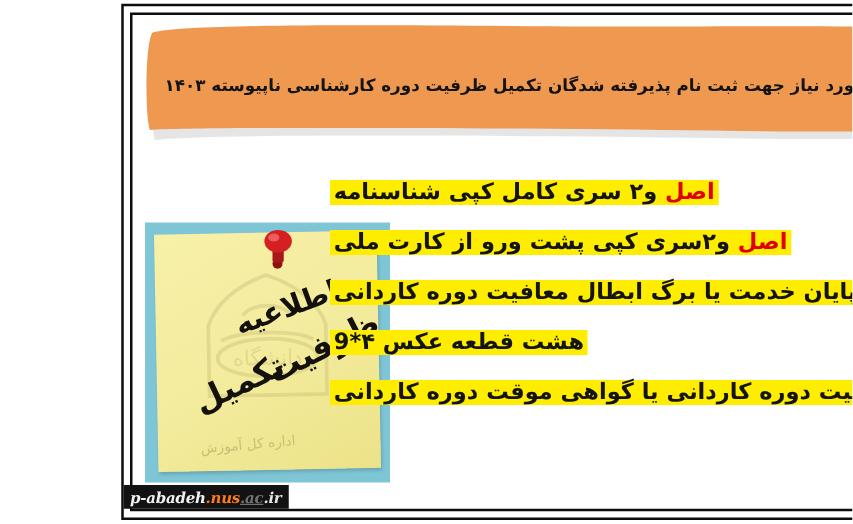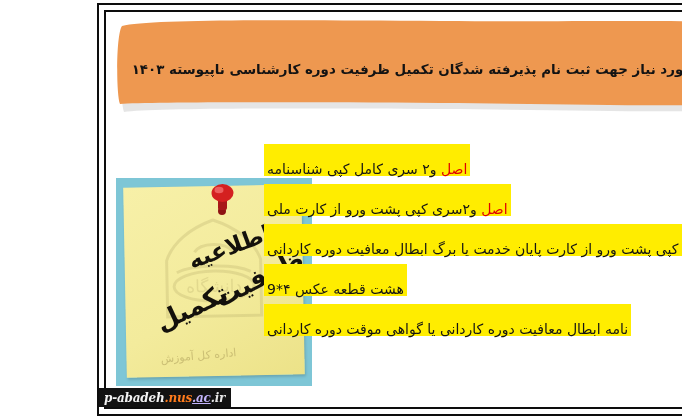--- a/index.html
+++ b/index.html
@@ -165,24 +165,24 @@
     justify-content: flex-end;
     margin-bottom: 20px;
     height: 20px;
   }
   .req-row:last-child { margin-bottom: 0; }
   .req-text {
     display: inline-block;
     background: #ffed00;
     color: #141414;
     font-family: "DejaVu Sans", "Liberation Sans", sans-serif;
-    font-size: 14px;
-    font-weight: normal;
+    font-size: 18px;
+    font-weight: bold;
     line-height: 19px;
-    padding: 16px 3px;
+    padding: 0 3px;
     white-space: nowrap;
     letter-spacing: -0.25px;
   }
   .req-accent {
     color: #e00000;
   }
 
   
   .watermark {
     position: absolute;
@@ -195,21 +195,21 @@
     align-items: center;
     direction: ltr;
     font-family: "DejaVu Serif", "Liberation Serif", serif;
     font-size: 12px;
     font-weight: bold;
     font-style: italic;
     letter-spacing: -0.2px;
   }
   .wm-a { color: #f2f2f2; }
   .wm-b { color: #ff7b1c; }
-  .wm-c { color: #c4b5fd; text-decoration: underline; }
+  .wm-c { color: #737373; text-decoration: underline; }
   .wm-d { color: #e5e5e5; }
 </style>
 </head>
 <body>
 
 <div class="page">
 
   <div class="frame-outer"></div>
   <div class="frame-inner"></div>
 

